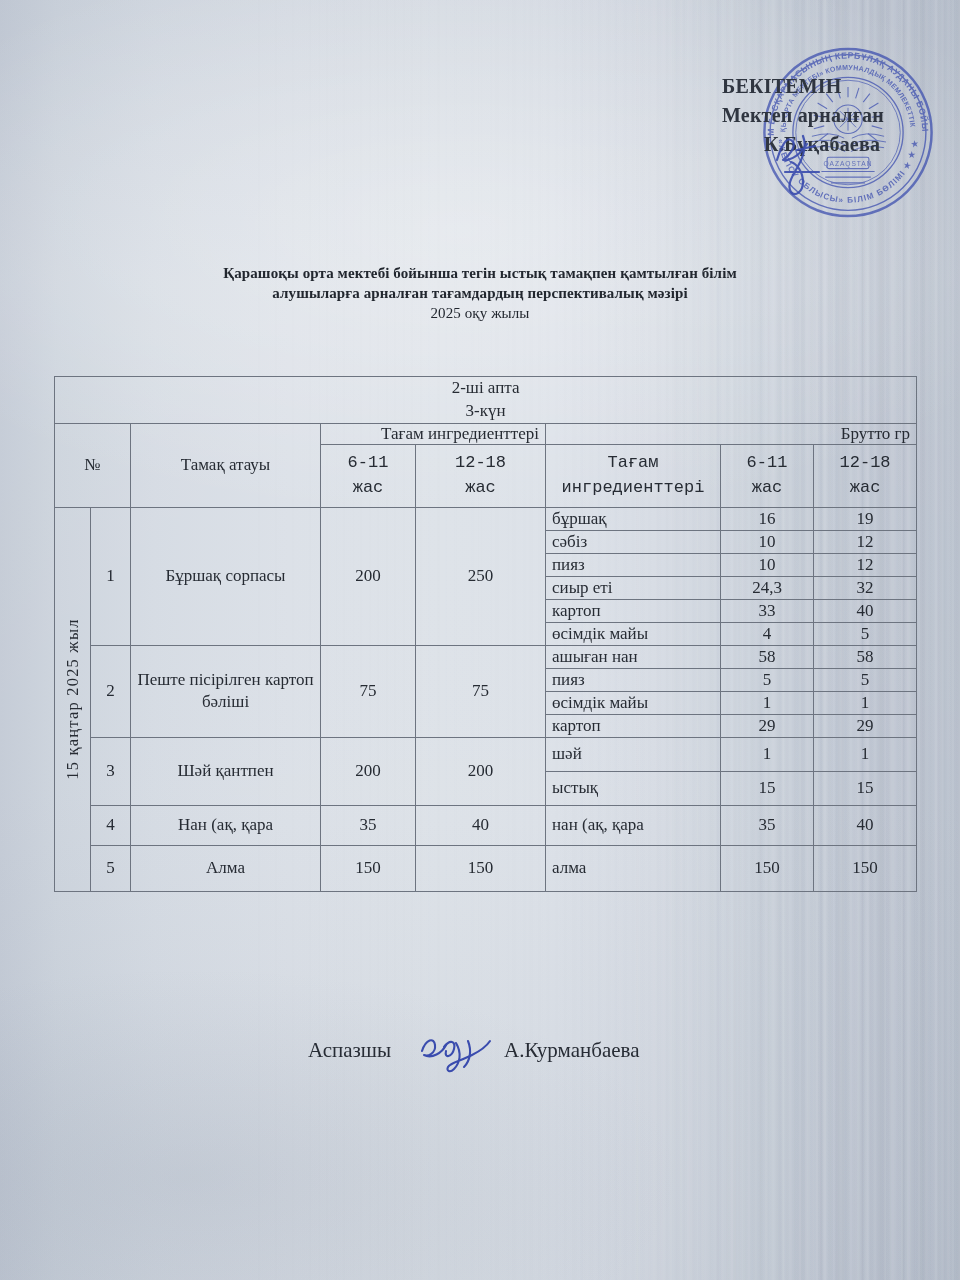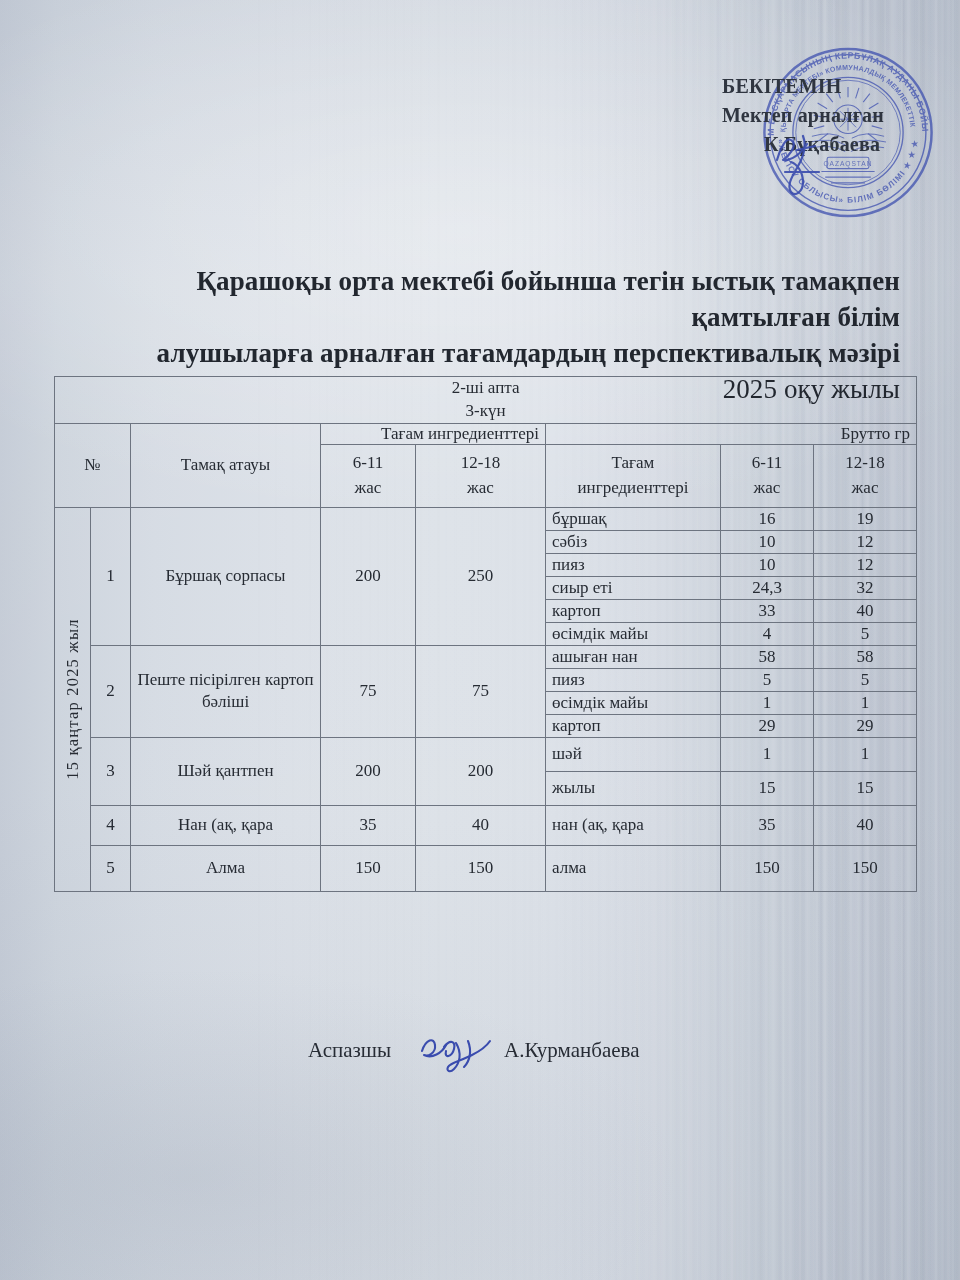--- a/index.html
+++ b/index.html
@@ -90,21 +90,21 @@
   #stamp svg{display:block;width:100%;height:100%;}
 
   
   #dir-sign{
     position:absolute;left:767px;top:120px;width:80px;height:85px;z-index:7;opacity:.9;
   }
 
   
   #title{
     position:absolute;left:60px;top:264px;width:840px;
-    text-align:right;font-weight:700;font-size:27px;line-height:1.33;
+    text-align:center;font-weight:700;font-size:15px;line-height:1.33;
     color:#22272f;letter-spacing:.1px;
   }
   #title .l3{font-weight:400;}
 
   
   #table-wrap{
     position:absolute;left:54px;top:376px;width:862px;
   }
   table.menu{
     border-collapse:collapse;width:862px;table-layout:fixed;
@@ -124,21 +124,21 @@
   .c-a2{width:130px;}
   .c-ing{width:175px;}
   .c-b1{width:93px;}
   .c-b2{width:103px;}
 
   th.week{
     text-align:center;font-weight:700;font-size:17.5px;
     padding:5px 0 7px;line-height:1.35;
   }
   th.grp{text-align:right;font-weight:700;font-size:17.5px;padding:4px 0 5px;}
-  th.sub{text-align:center;font-size:17px;line-height:1.45;padding:7px 0 9px;vertical-align:middle;height:62px;}
+  th.sub{text-align:center;font-size:17px;line-height:1.45;padding:7px 0 9px;vertical-align:middle;height:62px;font-family:Liberation Mono, monospace;}
   th.vmid{text-align:center;font-weight:700;font-size:17.5px;vertical-align:middle;}
   th.noh{font-weight:400;font-size:17.5px;}
 
   td.num{text-align:center;}
   td.nm{text-align:center;padding-left:10px;line-height:1.3;}
   td.ing{text-align:left;padding-left:8px;}
   td.idx{text-align:center;}
 
   
   td.datecell{
@@ -364,21 +364,21 @@
         <tr style="height: 34px;">
           <td class="idx" rowspan="2">3</td>
           <td class="nm" rowspan="2">Шәй қантпен</td>
           <td class="num" rowspan="2">200</td>
           <td class="num" rowspan="2">200</td>
           <td class="ing">шәй</td>
           <td class="num">1</td>
           <td class="num">1</td>
         </tr>
         <tr style="height: 34px;">
-          <td class="ing">жылы</td>
+          <td class="ing">ыстық</td>
           <td class="num">15</td>
           <td class="num">15</td>
         </tr>
         <tr style="height: 40px;">
           <td class="idx" rowspan="1">4</td>
           <td class="nm" rowspan="1">Нан (ақ, қара</td>
           <td class="num" rowspan="1">35</td>
           <td class="num" rowspan="1">40</td>
           <td class="ing">нан (ақ, қара</td>
           <td class="num">35</td>

